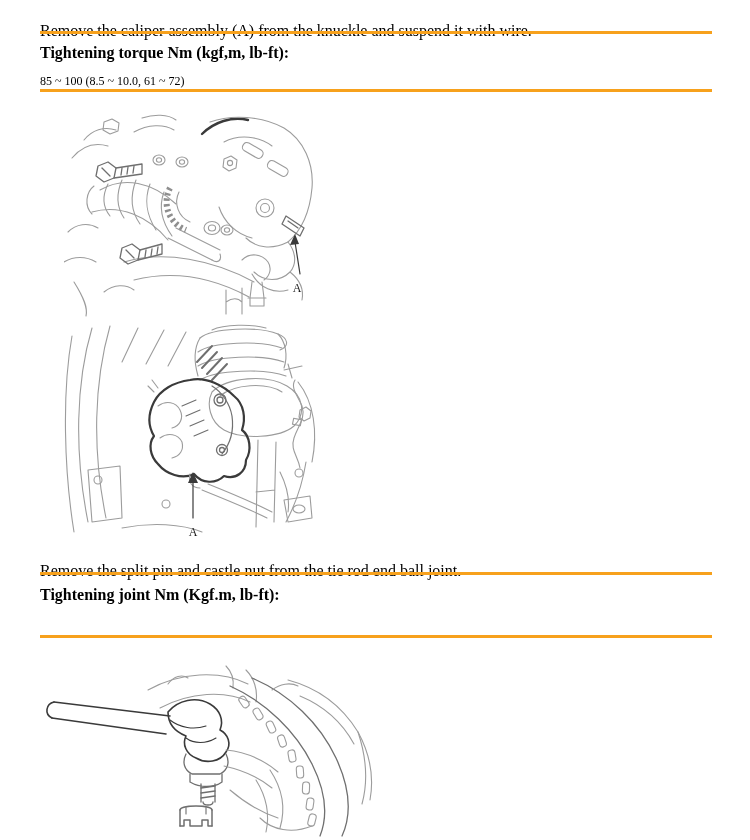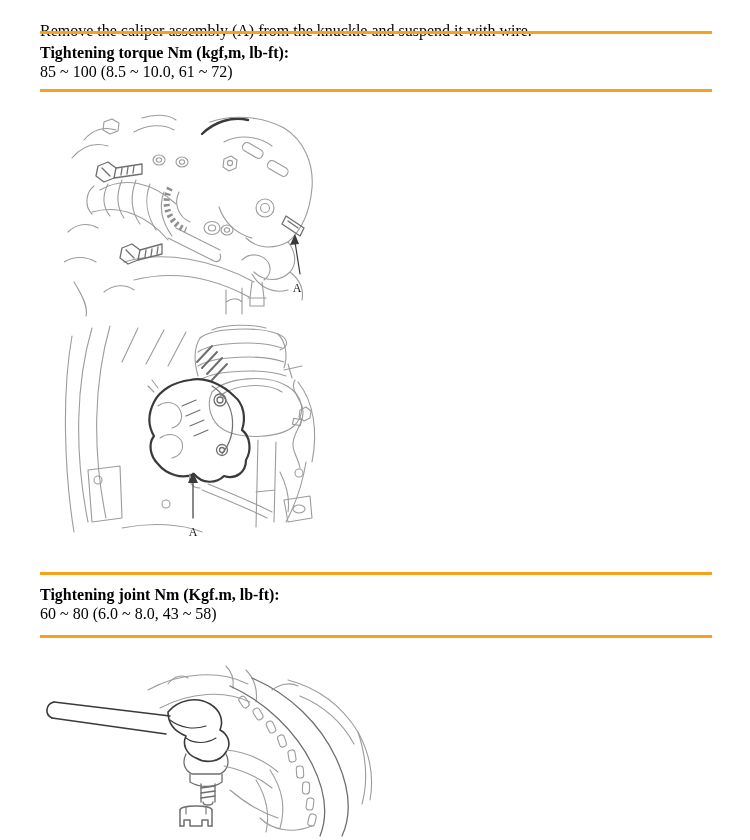--- a/index.html
+++ b/index.html
@@ -1,21 +1,21 @@
 <!DOCTYPE html>
 <html><head>
 <meta charset="utf-8">
 <style>
   html,body{margin:0;padding:0;background:#ffffff;}
   body{width:750px;height:840px;font-family:"Liberation Serif", serif;color:#000;}
   .page{position:relative;width:736px;height:840px;overflow:hidden;background:#fff;}
   .instruction{position:absolute;left:40px;font-size:16px;line-height:19px;width:672px;}
   .divider{position:absolute;left:40px;width:672px;height:3px;background:#F7A11C;}
   .torque-title{position:absolute;left:40px;font-size:16px;font-weight:700;line-height:18px;}
-  .torque-value{position:absolute;left:40px;font-size:16px;line-height:18px;}
+  .torque-value{position:absolute;left:40px;font-size:12px;line-height:18px;margin-top:9px;}
   .fig{position:absolute;}
   .ln{fill:none;stroke:#9c9c9c;stroke-width:1.1;stroke-linecap:round;stroke-linejoin:round;}
   .md{fill:none;stroke:#6f6f6f;stroke-width:1.3;stroke-linecap:round;stroke-linejoin:round;}
   .dk{fill:none;stroke:#3a3a3a;stroke-width:1.8;stroke-linecap:round;stroke-linejoin:round;}
   .callout{font-family:"Liberation Serif", serif;font-size:12px;fill:#1a1a1a;}
   .arrowfill{fill:#3a3a3a;stroke:none;}
   .teeth{fill:none;stroke:#8f8f8f;stroke-width:6;stroke-dasharray:2.5 3;}
 </style>
 </head>
 <body>
@@ -162,25 +162,25 @@
     <path class="ln" d="M222,178 L248,174 L250,196 L226,200 Z"></path>
     <ellipse class="ln" cx="237" cy="187" rx="6" ry="4"></ellipse>
     <path class="ln" d="M218,150 C224,162 228,176 226,190"></path>
     <path class="ln" d="M60,206 C90,200 120,202 140,210"></path>
 
     <line class="dk" x1="131" y1="196" x2="131" y2="158" style="stroke-width:1.2"></line>
     <polygon class="arrowfill" points="131,150 126,161 136,161"></polygon>
     <text class="callout" x="131" y="214" text-anchor="middle">A</text>
   </svg>
 
+  <p class="instruction" style="top:545px;">Remove the split pin and castle nut from the tie rod end ball joint.</p>
 
   <div class="divider" style="top:572px;"></div>
 
   <div class="torque-title" style="top:586px;">Tightening joint Nm (Kgf.m, lb-ft):</div>
-  <div class="torque-value" style="top:605px;">60 ~ 80 (6.0 ~ 8.0, 43 ~ 58)</div>
 
   <div class="divider" style="top:635px;"></div>
 
   <svg class="fig" style="left:20px;top:650px;" width="355" height="190" viewBox="0 0 355 190">
 
     <path class="ln" d="M128,40 C160,22 200,20 228,34"></path>
     <path class="ln" d="M140,58 C170,42 205,40 230,52"></path>
     <path class="ln" d="M226,20 C234,28 238,40 236,52"></path>
     <path class="ln" d="M206,16 C212,22 214,30 213,38"></path>
     <path class="ln" d="M148,34 C154,26 162,24 168,28"></path>

